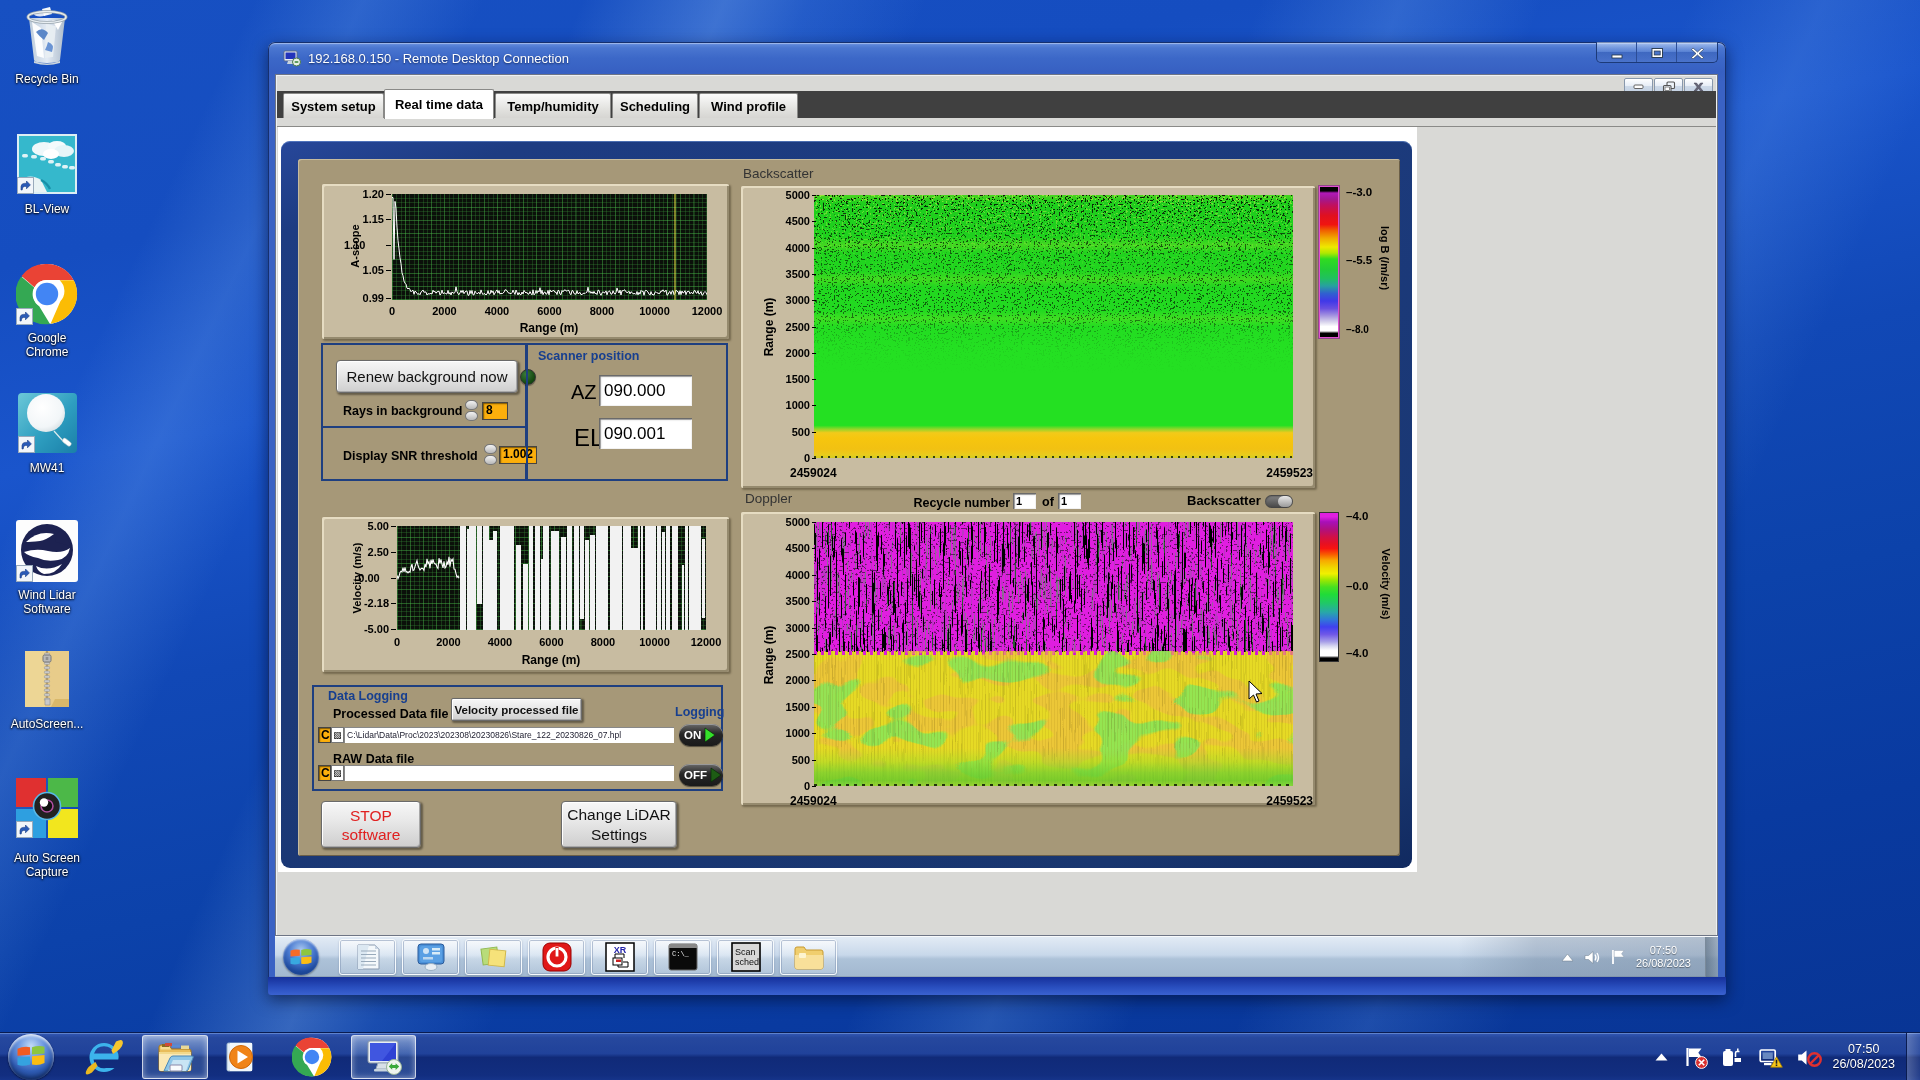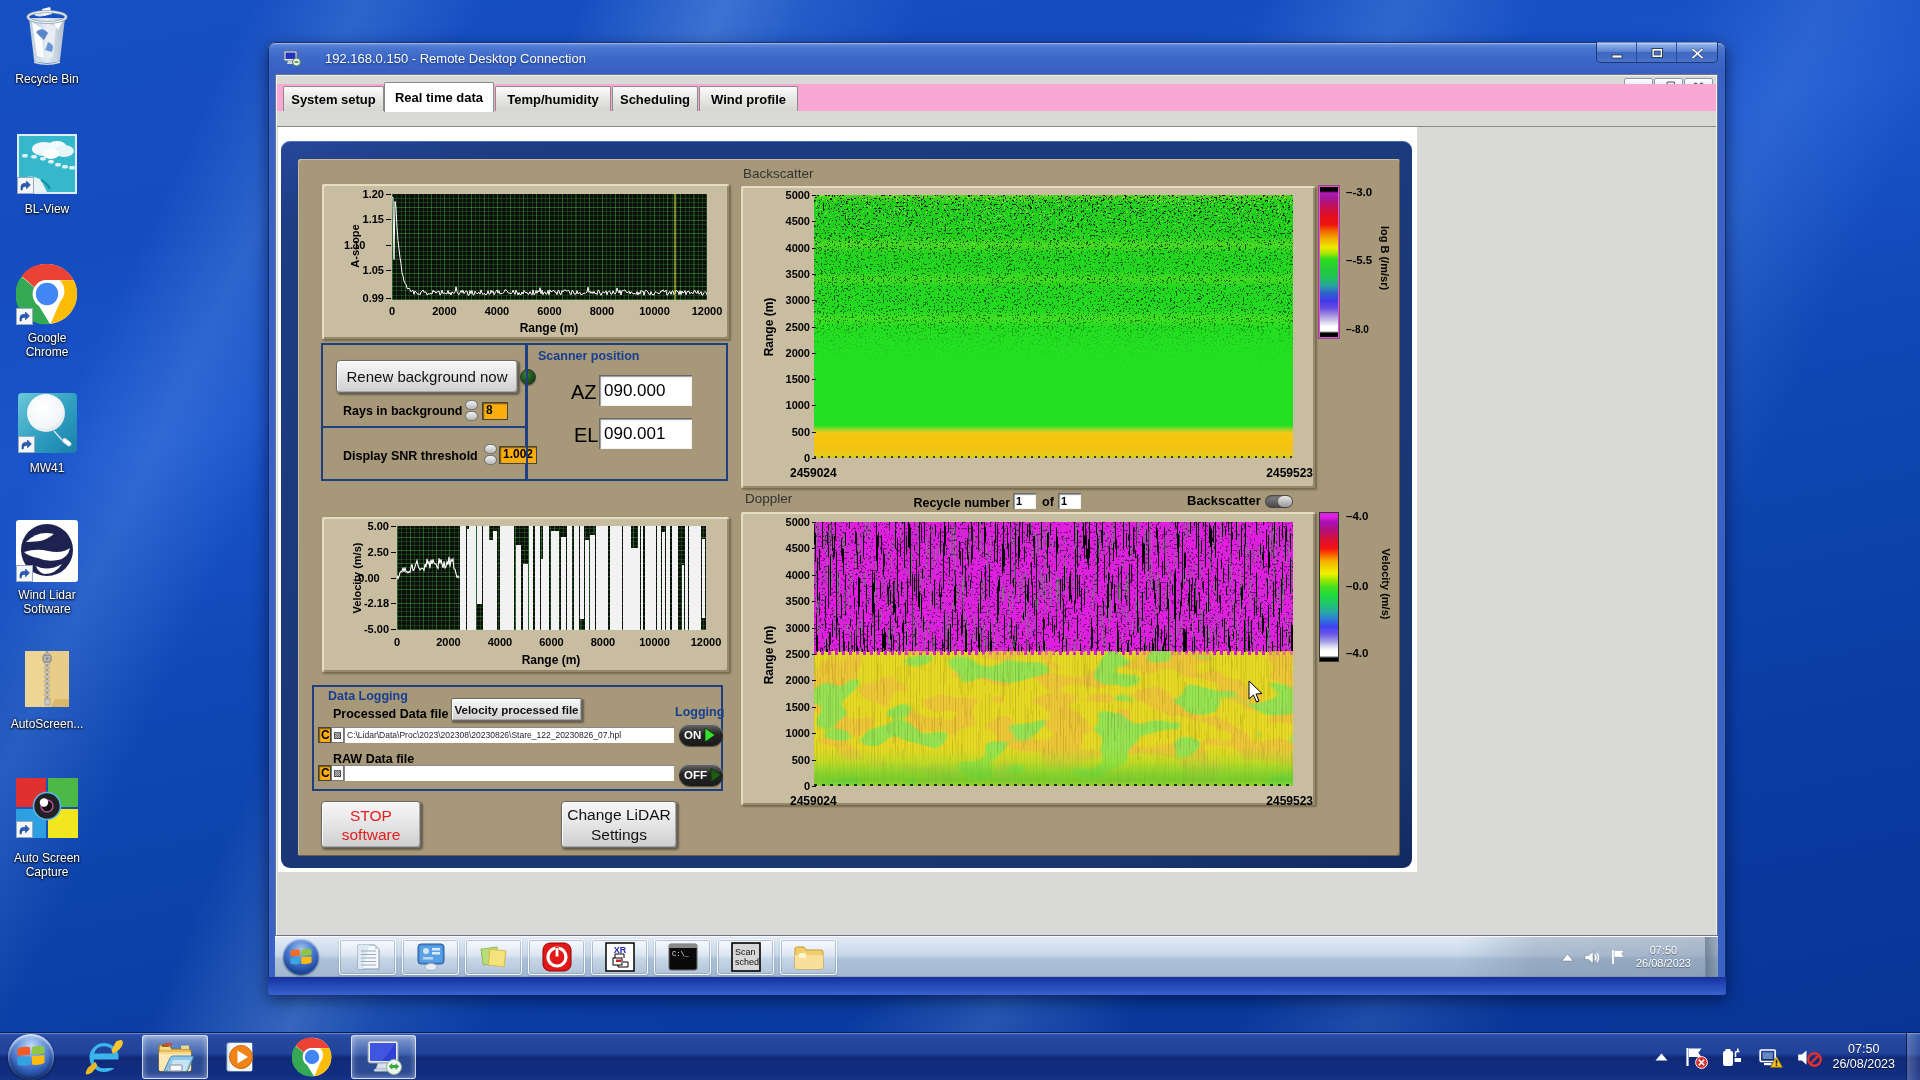--- a/index.html
+++ b/index.html
@@ -9,29 +9,29 @@
  linear-gradient(115deg,transparent 10.5%,rgba(150,200,255,.18) 15%,transparent 20%),
  linear-gradient(113deg,transparent 24.5%,rgba(165,208,255,.28) 30.5%,rgba(135,188,255,.13) 34%,transparent 39%),
  linear-gradient(112deg,transparent 53.5%,rgba(150,200,255,.2) 59.5%,transparent 65.5%),
  linear-gradient(114deg,transparent 70.5%,rgba(140,190,255,.16) 76%,transparent 82%)}
 .dicon{position:absolute;width:94px;text-align:center;color:#fff;font-size:12px;line-height:14px;text-shadow:0 1px 2px #000,0 0 3px rgba(0,0,0,.85)}
 .dicon .ic{margin:0 auto;position:relative}
 .shortcut{position:absolute;left:0;bottom:0;width:17px;height:17px;background:#f2f6fa;border:1px solid #9ab;display:flex;align-items:center;justify-content:center}
 #rdp{position:absolute;left:268px;top:42px;width:1458px;height:953px;border-radius:7px 7px 3px 3px;
  background:linear-gradient(#6a93e2 0px,#4a76d0 6px,#3c68c8 16px,#3760c2 30px,#3a62c4 40px,#3a62c4);
  box-shadow:inset 0 0 0 1px #16306e, inset 0 2px 1px rgba(255,255,255,.4), 0 5px 16px rgba(0,10,40,.6)}
-#rdptitle{position:absolute;left:15px;top:7px;color:#fff;font-size:13px;display:flex;align-items:center;gap:24px;text-shadow:0 1px 2px rgba(0,20,60,.7)}
+#rdptitle{position:absolute;left:15px;top:7px;color:#fff;font-size:13px;display:flex;align-items:center;gap:7px;text-shadow:0 1px 2px rgba(0,20,60,.7)}
 #rdpbtns{position:absolute;right:8px;top:0;height:21px;display:flex;border:1px solid #1c3a78;border-top:none;border-radius:0 0 5px 5px;overflow:hidden}
 #rdpbtns .cb{width:40px;height:21px;display:flex;align-items:center;justify-content:center;border-right:1px solid #2c4d96;background:linear-gradient(rgba(225,238,255,.5),rgba(170,200,240,.22) 45%,rgba(40,70,140,.18) 50%,rgba(150,180,230,.2))}
 #rdpbtns .cb:last-child{border-right:none}
 #inwin{position:absolute;left:7px;top:32px;width:1443px;height:862px;background:#d9d9d6;border:1px solid #6e7585;box-shadow:inset 0 0 0 1px #eef1f4}
 #intitle{position:absolute;left:1px;top:1px;right:1px;height:23px;background:linear-gradient(#f2f7fc 0%,#dde8f4 40%,#bfd1e6 60%,#b2c6de 100%);border-bottom:1px solid #8fa0b4;font-size:12px;color:#111}
 #inbtns{position:absolute;right:4px;top:3px;display:flex;gap:1px}
 #inbtns .cb{width:29px;height:17px;border:1px solid #8898ac;border-radius:2px;background:linear-gradient(#fdfeff 0%,#e7eef7 45%,#cdd9e8 50%,#c0cfe2 100%);display:flex;align-items:center;justify-content:center;box-shadow:inset 0 1px 0 #fff}
-#tabrow{position:absolute;left:1px;top:9px;right:1px;height:27px;background:#f9a8d4;overflow:visible}
+#tabrow{position:absolute;left:1px;top:16px;right:1px;height:27px;background:#404040;overflow:visible}
 .tab{position:absolute;top:2px;height:25px;background:linear-gradient(#fbfbfb,#e3e3e0 60%,#d6d5d2);border:1px solid #8a8a88;border-bottom:none;border-radius:2px 2px 0 0;font-weight:bold;font-size:13px;color:#000;display:flex;align-items:center;justify-content:center}
 .tab.active{top:-2px;height:30px;background:#fff;z-index:3}
 #tabline{position:absolute;left:1px;top:51px;right:1px;height:1px;background:#8a8a88;z-index:2}
 #client{position:absolute;left:1px;top:52px;right:1px;bottom:0;background:#d9d9d6}
 #vipanel{position:absolute;left:1px;top:0;width:1139px;height:745px;background:#fff}
 #deco{position:absolute;left:3px;top:14px;width:1131px;height:727px;border-radius:9px;background:linear-gradient(160deg,#27479a,#1d3c82 8%,#19366f 90%,#112a60);box-shadow:inset 0 1px 0 rgba(120,160,225,.5)}
 #page{position:absolute;left:17px;top:18px;width:1102px;height:697px;border-radius:3px;background:#a69878;box-shadow:inset 1px 1px 0 #c6bb9e, inset -1px -1px 0 #6b5f48}
 .lvpanel{position:absolute;background:#c8bca1;border-radius:2px;box-shadow:inset 2px 2px 0 #e6dcc2, inset -2px -2px 0 #958a6e, 1.5px 1.5px 2px rgba(60,50,30,.45)}
 .plot{position:absolute;background-color:#0b100a;background-image:
  repeating-linear-gradient(90deg,rgba(80,200,80,.26) 0 1px,transparent 1px 13.1px),
@@ -353,21 +353,21 @@
               <div class="axlbl" style="left:45px;top:290px;font-size:12.5px">Display SNR threshold</div>
               <div class="spin" style="left:186px;top:285px;height:21px">
                 <i></i>
                 <i></i>
               </div>
               <div class="numfld" style="left:201px;top:287px;width:38px;height:18px">1.002</div>
               <div class="lvbox" style="left:228px;top:184px;width:202px;height:138px"></div>
               <div class="axlbl blue" style="left:240px;top:190px;font-size:12.5px">Scanner position</div>
               <div style="position:absolute;left:273px;top:222px;font-size:20px;color:#000">AZ</div>
               <div class="whfld" style="left:301px;top:216px;width:93px;height:31px;font-size:17px;color:#000;display:flex;align-items:center;padding-left:5px">090.000</div>
-              <div style="position:absolute;left:276px;top:265px;font-size:20px;color:#000">EL</div>
+              <div style="position:absolute;left:276px;top:265px;font-size:24px;color:#000">EL</div>
               <div class="whfld" style="left:301px;top:259px;width:93px;height:31px;font-size:17px;color:#000;display:flex;align-items:center;padding-left:5px">090.001</div>
               <div class="lvpanel" style="left:24px;top:358px;width:407px;height:155px"></div>
               <div class="plot" style="left:99px;top:367px;width:309px;height:104px">
 <svg width="309" height="104" style="position:absolute;left:0;top:0">
 <g fill="#f2f2f2">
                     <rect x="63" y="0" width="6" height="104"></rect>
                     <rect x="70" y="3" width="2" height="101"></rect>
                     <rect x="72" y="0" width="7" height="104"></rect>
                     <rect x="80" y="0" width="5" height="78"></rect>
                     <rect x="86" y="0" width="6" height="104"></rect>

